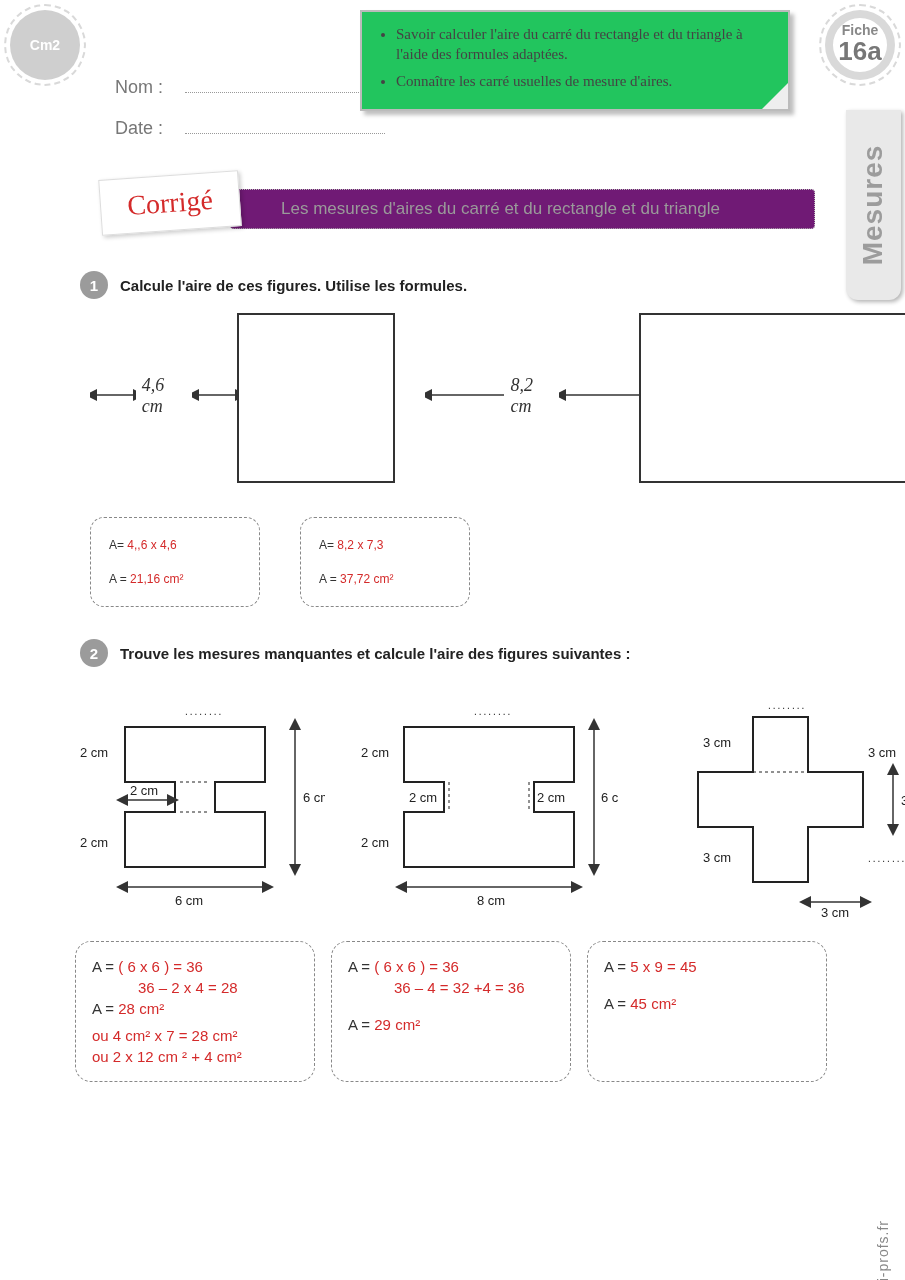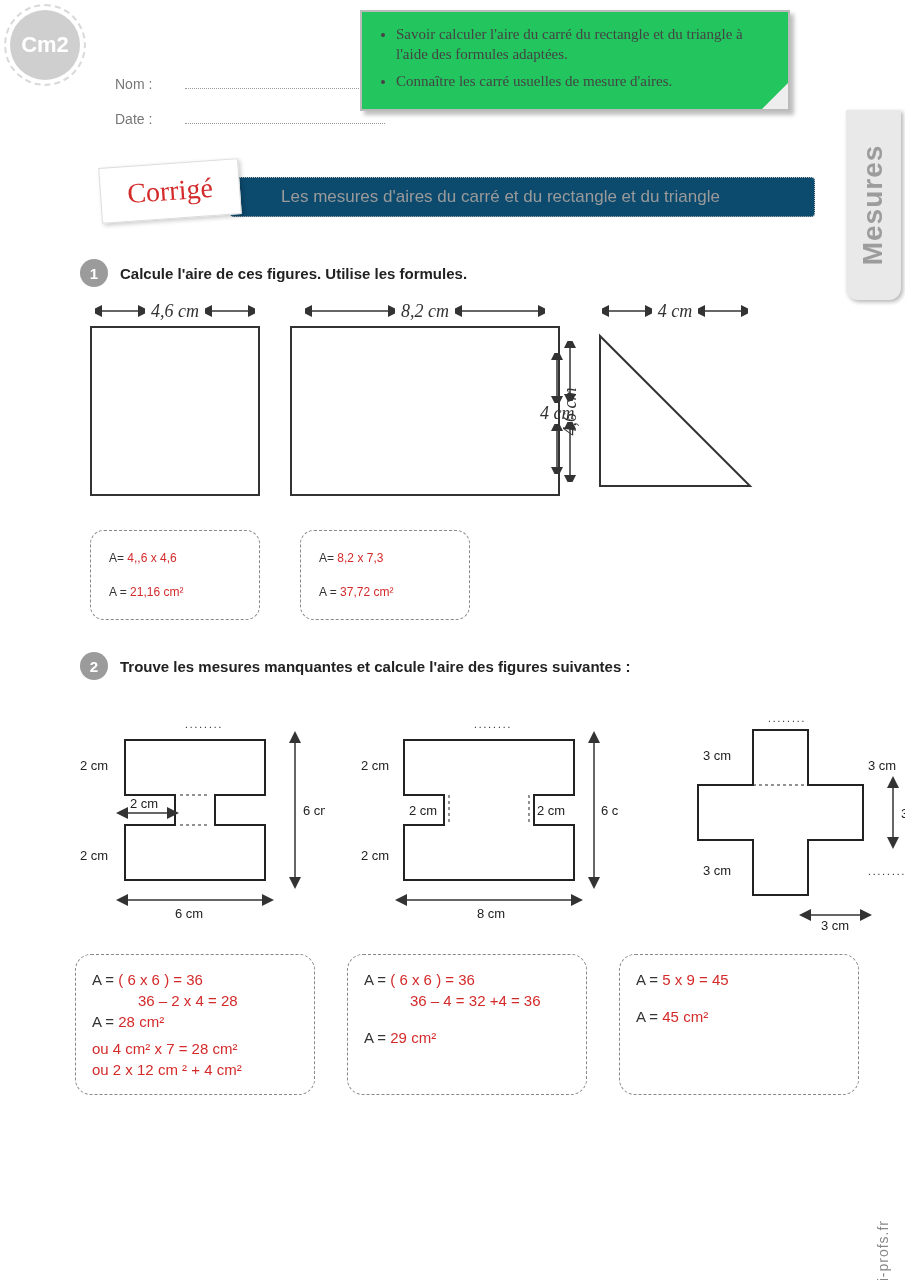--- a/index.html
+++ b/index.html
@@ -20,57 +20,57 @@
     background:#fff;
     box-shadow: 0 0 0 8px #d9d9d9 inset;
     position:relative;
   }
   .badge-ring::before{
     content:""; position:absolute; inset:-6px; border-radius:50%;
     border:2px dashed #d9d9d9;
   }
   .badge-cm2 { top:10px; left:10px; }
   .badge-cm2 .badge-ring{ background:#cfcfcf; box-shadow:none; }
-  .badge-cm2 span{ position:absolute; inset:0; display:flex; align-items:center; justify-content:center; font-size:22px; color:#fff; }
+  .badge-cm2 span{ position:absolute; inset:0; display:flex; align-items:center; justify-content:center; font-size:14px; color:#fff; }
   .badge-fiche{ top:10px; right:10px; }
   .badge-fiche span.small{ position:absolute; top:12px; width:100%; text-align:center; font-size:14px; color:#888; }
   .badge-fiche span.big{ position:absolute; top:26px; width:100%; text-align:center; font-size:26px; color:#777; font-weight:bold; }
 
   
   .side-tab{
     position:absolute; right:4px; top:110px; width:55px; height:190px;
     background:#e9e9e9; border-radius:0 0 12px 12px;
     box-shadow: 2px 2px 4px rgba(0,0,0,.3);
     display:flex; align-items:center; justify-content:center;
   }
   .side-tab span{ transform:rotate(-90deg); font-size:28px; color:#9c9c9c; font-weight:bold; letter-spacing:1px;}
 
   
-  .fields{ margin-left:85px; margin-top:55px; font-size:14px; color:#777; }
+  .fields{ margin-left:85px; margin-top:55px; font-size:18px; color:#777; }
   .fields .row{ display:flex; align-items:baseline; margin-bottom:18px; }
   .fields .label{ width:70px; }
   .dots{ flex:0 0 200px; border-bottom:1px dotted #999; height:1em; }
 
   
   .obj-box{
     position:absolute; left:360px; top:10px; width:430px;
     border:2px solid #bbb; background:#22c55e; padding:12px 16px;
     box-shadow:4px 4px 4px rgba(0,0,0,.25);
     font-family:"Comic Sans MS", cursive; font-size:15px; color:#444;
   }
   .obj-box ul{ list-style:disc; padding-left:18px;}
   .obj-box li{ margin-bottom:6px; line-height:1.35;}
   .obj-box .fold{ position:absolute; right:0; bottom:0; width:0;height:0;
     border-left:26px solid transparent; border-bottom:26px solid #eee;}
 
   
   .title-wrap{ position:relative; margin-top:40px; height:60px; }
   .title-bar{
     position:absolute; left:200px; top:10px; right:60px; height:40px;
-    background:#0c4a6e; border:1px dotted #bbb; border-radius:4px;
+    background:#701a75; border:1px dotted #bbb; border-radius:4px;
     display:flex; align-items:center; padding-left:50px;
     color:#9a9a9a; font-size:17px;
   }
   .corr-tag{
     position:absolute; left:70px; top:-4px; width:140px; height:56px;
     background:#fff; border:1px solid #ddd;
     transform:rotate(-4deg);
     box-shadow:2px 2px 4px rgba(0,0,0,.2);
     display:flex; align-items:center; justify-content:center;
     font-family:"Brush Script MT","Comic Sans MS",cursive;
@@ -78,21 +78,21 @@
   }
 
   
   .ex-head{ display:flex; align-items:center; gap:12px; margin:32px 0 14px 50px; }
   .num-circ{ width:28px;height:28px;border-radius:50%;background:#9b9b9b;color:#fff;
     display:flex;align-items:center;justify-content:center;font-weight:bold;font-size:15px;}
   .ex-head .t{ font-weight:bold; font-size:15px; color:#222;}
 
   
   .figs1{ display:flex; gap:30px; margin-left:60px; align-items:flex-start; }
-  .fig-col{ display:flex; flex-direction:column; align-items:center; }
+  .fig-col{ display:flex; flex-direction:row; align-items:center; }
   .dim-top{ display:flex; align-items:center; gap:6px; font-style:italic; font-family:"Segoe Script","Comic Sans MS",cursive; font-size:18px; margin-bottom:4px;}
   .dim-top svg{height:16px;}
   .sq{ width:170px;height:170px;border:2px solid #333;}
   .rect{ width:270px;height:170px;border:2px solid #333;}
   .rect-wrap{position:relative;}
   .tri-wrap{position:relative;}
 
   
   .ans-row{ display:flex; gap:40px; margin:30px 0 0 60px;}
   .ans-box{
@@ -101,21 +101,21 @@
   }
   .ans-box .line{ margin:6px 0;}
   .red{ color:#d42a2a;}
 
   
   .figs2{ display:flex; gap:24px; margin-left:25px; margin-top:20px; align-items:flex-start;}
   .f2 svg{ display:block;}
   .f2 text{ font-size:13px; font-family:Arial; fill:#222;}
   .f2 .dot{ font-size:10px; letter-spacing:2px;}
 
-  .ans-row2{ display:flex; gap:32px; margin:24px 0 0 45px;}
+  .ans-row2{ display:flex; gap:16px; margin:24px 0 0 45px;}
   .ans-box2{
     border:1px dashed #888; border-radius:16px; padding:12px 16px;
     width:240px; font-size:15px;
   }
   .ans-box2 .line{ margin:4px 0;}
 
   
   .src-url{ position:absolute; right:14px; bottom:60px; transform:rotate(-90deg); transform-origin:right bottom;
     font-size:14px; color:#888; letter-spacing:1px;}
 
@@ -135,20 +135,25 @@
   </defs>
 </svg>
 
 <div class="page">
 
   <div class="badge badge-cm2">
     <div class="badge-ring"></div>
     <span>Cm2</span>
   </div>
 
+  <div class="badge badge-fiche">
+    <div class="badge-ring"></div>
+    <span class="small">Fiche</span>
+    <span class="big">16a</span>
+  </div>
 
   <div class="side-tab">
     <span>Mesures</span>
   </div>
 
   <div class="obj-box">
     <ul>
       <li>Savoir calculer l'aire du carré du rectangle et du triangle à l'aide des formules adaptées.</li>
       <li>Connaître les carré usuelles de mesure d'aires.</li>
     </ul>

